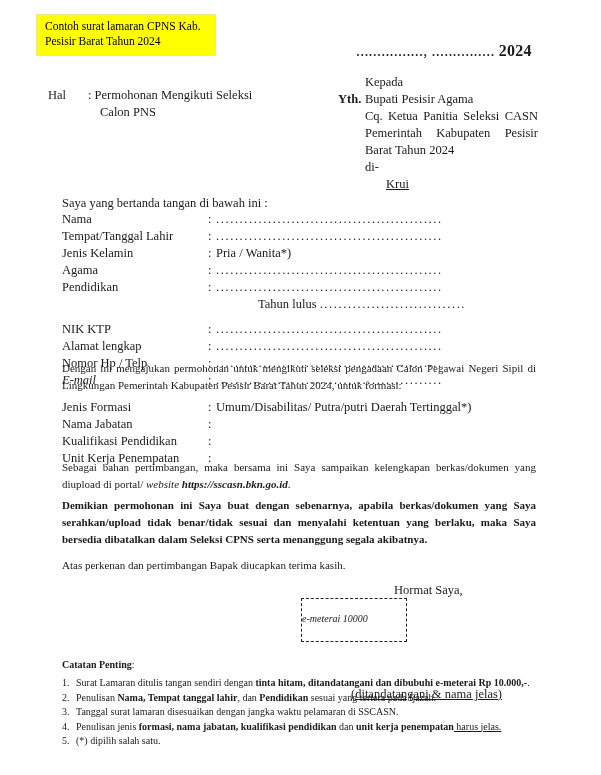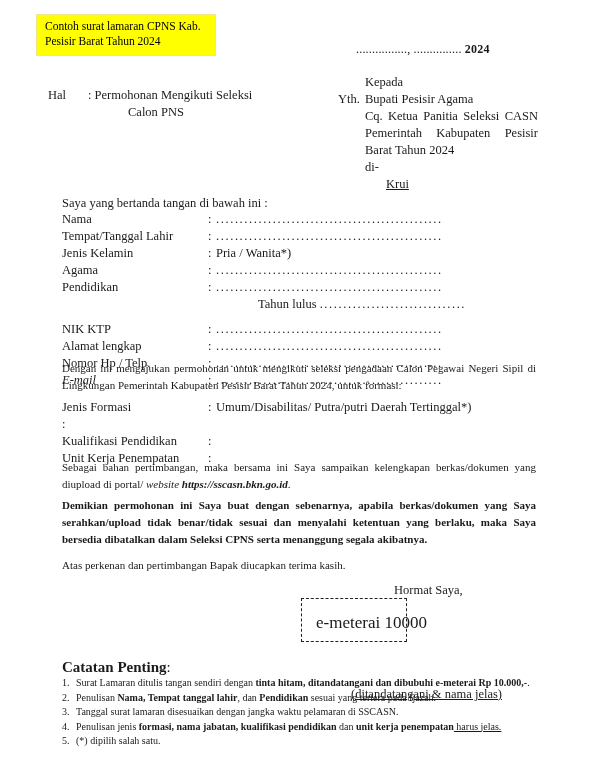--- a/index.html
+++ b/index.html
@@ -36,50 +36,50 @@
     line-height: 15px;
     color: #000;
   }
   .note-box div { white-space: nowrap; }
 
   
   .date-line {
     position: absolute;
     left: 356px;
     top: 42px;
-    font-size: 12px;
+    font-size: 16px;
     letter-spacing: 0.2px;
     text-align: right;
   }
   .date-line .yr { font-weight: bold; }
 
   
   .hal-block {
     position: absolute;
     left: 48px;
     top: 87px;
     font-size: 12.5px;
     line-height: 17px;
   }
   .hal-row { display: flex; }
   .hal-label { width: 40px; flex: 0 0 40px; }
   .hal-value { white-space: nowrap; }
-  .hal-sub { margin-left: 80px; }
+  .hal-sub { margin-left: 52px; }
 
   
   .kepada {
     position: absolute;
     left: 338px;
     top: 74px;
     width: 200px;
     font-size: 12.5px;
     line-height: 17px;
   }
   .kepada-line { display: flex; }
-  .kepada-tag { width: 27px; flex: 0 0 27px; }
+  .kepada-tag { width: 27px; flex: 0 0 27px; font-weight: bold; }
   .kepada-txt { flex: 1; }
   .kepada-indent { margin-left: 27px; }
   .krui {
     margin-left: 48px;
     text-decoration: underline;
   }
 
   
   .intro-line {
     position: absolute;
@@ -142,40 +142,41 @@
     position: absolute;
     left: 301px;
     top: 598px;
     width: 106px;
     height: 44px;
     border: 1px dashed #222;
     box-sizing: border-box;
   }
   .meterai span {
     position: absolute;
-    left: 14px;
+    left: 0;
     top: 14px;
-    font-size: 17px;
+    font-size: 10px;
     white-space: nowrap;
+    font-style: italic;
   }
   .ttd-caption {
     position: absolute;
     left: 351px;
     top: 639px;
     font-size: 12.5px;
     text-decoration: underline;
     margin-top: 48px;
   }
 
   
   .catatan-title {
     position: absolute;
     left: 62px;
     top: 659px;
-    font-size: 15px;
+    font-size: 10px;
     font-weight: bold;
   }
   .catatan-title .reg { font-weight: normal; }
   .notes {
     position: absolute;
     left: 62px;
     top: 676px;
     width: 474px;
     font-size: 10px;
     line-height: 13px;
@@ -303,20 +304,21 @@
 
   <div class="para p1">Dengan ini mengajukan permohonan untuk mengikuti seleksi pengadaan Calon Pegawai Negeri Sipil di Lingkungan Pemerintah Kabupaten Pesisir Barat Tahun 2024, untuk formasi:</div>
 
   <div class="formasi">
     <div class="frow">
       <span class="fname">Jenis Formasi</span>
       <span class="fsep">:</span>
       <span class="fval">Umum/Disabilitas/ Putra/putri Daerah Tertinggal*)</span>
     </div>
     <div class="frow">
+      <span class="fname">Nama Jabatan</span>
       <span class="fsep">:</span>
       <span class="fval"></span>
     </div>
     <div class="frow">
       <span class="fname">Kualifikasi Pendidikan</span>
       <span class="fsep">:</span>
       <span class="fval"></span>
     </div>
     <div class="frow">
       <span class="fname">Unit Kerja Penempatan</span>

